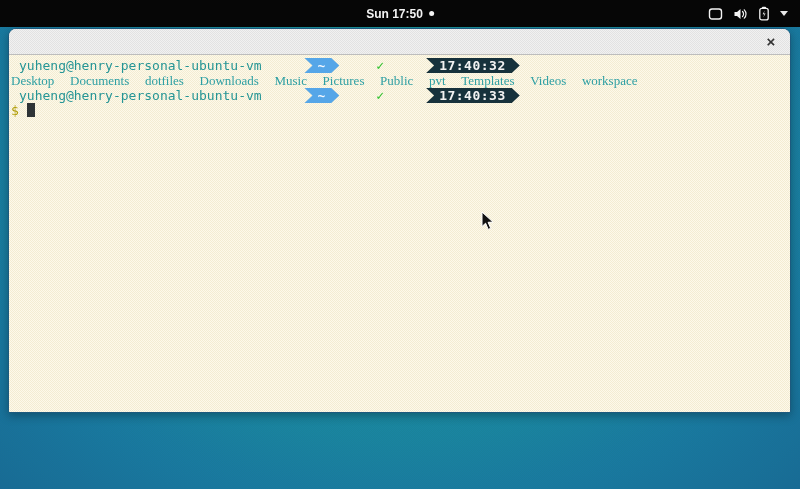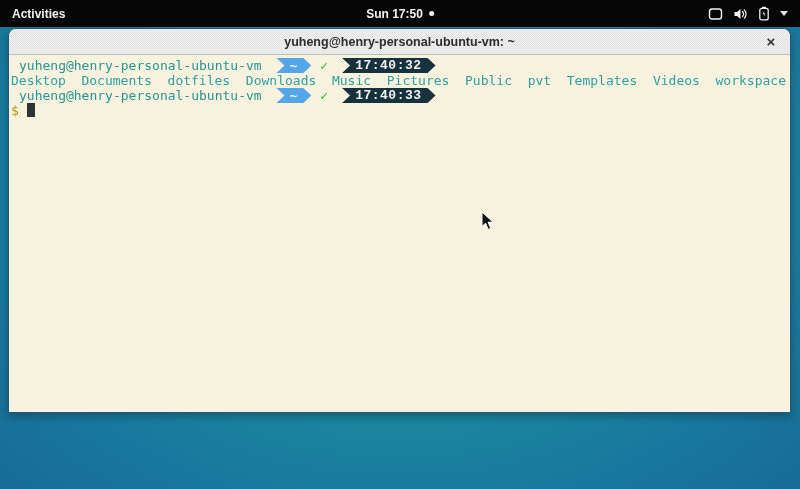--- a/index.html
+++ b/index.html
@@ -54,56 +54,53 @@
   .term{
     flex:1; position:relative;
     background:#f9f3de;
     background-image:repeating-conic-gradient(#fdf9ea 0% 25%, #f3ecd2 0% 50%);
     background-size:2px 2px;
     font-family:"DejaVu Sans Mono","Liberation Mono",monospace;
     font-size:13px; line-height:15px;
     padding:3px 2px 0 2px;
     color:#333;
   }
-  .term-line{ white-space:pre; height:15px; }
+  .term-line{ white-space:pre; height:15px;gap:28px; }
   .prompt-line{ display:flex; align-items:stretch; }
   .p-user{ color:#259595; padding-left:8px; }
   .p-user::after{ content:" "; }
 
   .seg{ display:inline-flex; align-items:center; }
   .chev{ width:11px; }
   .chev-blue{ background:#2b7fc0; clip-path:polygon(0 0,40% 0,100% 50%,40% 100%,0 100%,60% 50%); }
   .chev-dark{ background:#17323c; clip-path:polygon(0 0,40% 0,100% 50%,40% 100%,0 100%,60% 50%); }
   .seg-body{
     display:inline-flex; align-items:center; margin-left:-4px;
     clip-path:polygon(0 0,calc(100% - 8px) 0,100% 50%,calc(100% - 8px) 100%,0 100%,8px 50%);
     padding:0 14px 0 13px; color:#f2f8ff; font-weight:bold;
   }
   .body-blue{ background:#55a6e8; }
-  .body-dark{ background:#17323c; color:#f2f2f2; letter-spacing:.5px;font-family:Liberation Mono, monospace; }
+  .body-dark{ background:#17323c; color:#f2f2f2; letter-spacing:.5px; }
   .check{ color:#2ec22e; font-weight:bold; margin:0 7px 0 9px; }
 
   .sym{ color:#b09c05; }
   .cmd{ color:#7fa308; }
-  .dir{ color:#2d9fa3; }
+  .dir{ color:#2d9fa3;font-family:Liberation Serif, serif; }
   .cursor-block{
     display:inline-block; width:8px; height:14px; background:#2e3436;
     vertical-align:-2px;
   }
 
   
   .mouse{ position:absolute; left:481px; top:211px; z-index:50; pointer-events:none; }
 </style>
 </head>
 <body>
 
 <div class="topbar">
-  <div class="tb-btn">
-    <span>Activities</span>
-  </div>
   <div class="tb-spacer"></div>
   <div class="tb-clock">
     <span>Sun 17:50</span>
     <span class="dot"></span>
   </div>
   <div class="tb-right">
     <span class="tb-icon">
       <svg width="15" height="14" viewBox="0 0 15 14" fill="none" stroke="#f3f3f3" stroke-width="1.4">
         <rect x="1.5" y="2" width="12" height="10" rx="2.5"></rect>
       </svg>
@@ -121,21 +118,20 @@
         <rect x="1.8" y="2.4" width="8.4" height="11.5" rx="2" stroke="#f3f3f3" stroke-width="1.3"></rect>
         <path d="M6.8 4.5 L4.6 8.2 h1.8 L5.2 11.6 L7.6 7.6 H5.8 z" fill="#f3f3f3"></path>
       </svg>
     </span>
     <span class="caret"></span>
   </div>
 </div>
 
 <div class="window">
   <div class="titlebar">
-    <span>yuheng@henry-personal-ubuntu-vm: ~</span>
     <span class="close-btn">×</span>
   </div>
 
   <div class="term">
 
     <div class="term-line prompt-line">
       <span class="p-user">yuheng@henry-personal-ubuntu-vm</span>
       <span class="seg">
         <span class="chev chev-blue"></span>
         <span class="seg-body body-blue">~</span>

